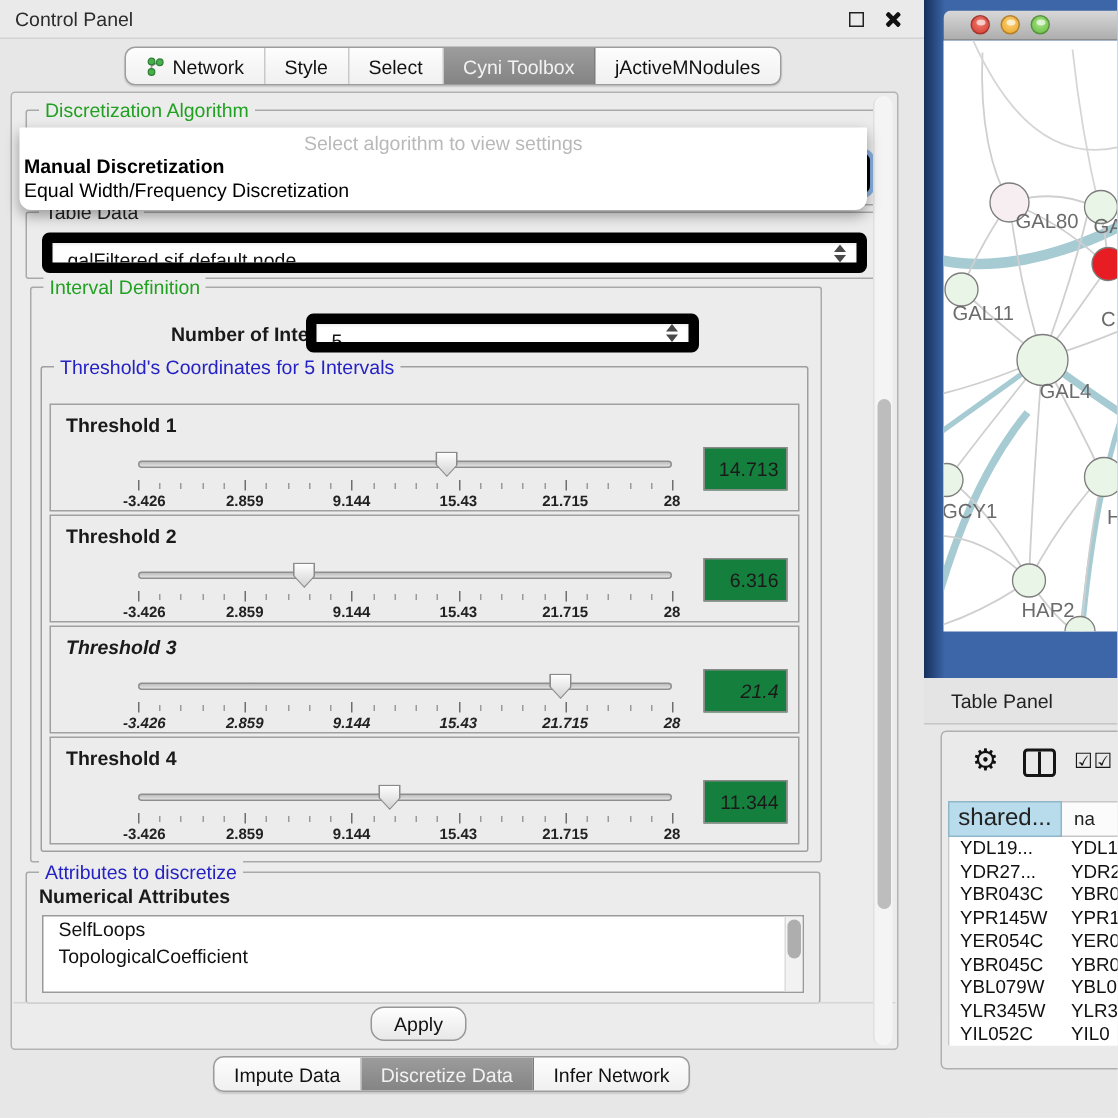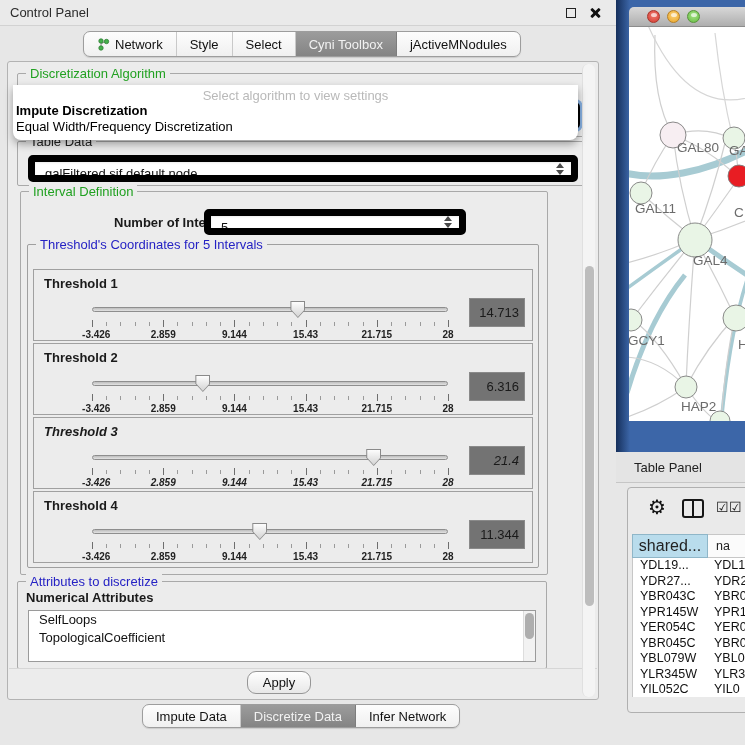--- a/index.html
+++ b/index.html
@@ -52,21 +52,21 @@
   .thr-slider { position:absolute; left:58px; top:30px; width:356px; height:40px; }
   .thr-slider .track { position:absolute; left:0; top:7px; width:100%; height:5px; border:1px solid #8e8e8e; border-radius:3px; background:linear-gradient(#bdbdbd,#e3e3e3); }
   .thumb { position:absolute; top:1px; width:15px; height:17px; clip-path:polygon(0 0,100% 0,100% 52%,50% 100%,0 52%); background:#8a8a8a; }
   .thumb-in { position:absolute; left:1px; top:1px; right:1px; bottom:1px; clip-path:polygon(0 0,100% 0,100% 52%,50% 100%,0 52%); background:linear-gradient(#fdfdfd,#d3d3d3); }
   .ticks { position:absolute; left:0; top:20px; width:100%; height:8px; }
   .ticks i { position:absolute; top:0; width:1px; background:#6e6e6e; }
   .ticks i.minor { height:4px; top:2px; background:#9a9a9a; }
   .ticks i.major { height:7px; }
   .scale { position:absolute; left:0; top:29px; width:100%; height:12px; font-size:10px; font-weight:bold; color:#222; }
   .scale span { position:absolute; transform:translateX(-50%); white-space:nowrap; }
-  .thr-value { position:absolute; right:7px; top:28px; width:56px; height:29px; background:#737373; border:1px solid #8a8a8a; line-height:27px; text-align:right; padding-right:5px; }
+  .thr-value { position:absolute; right:7px; top:28px; width:56px; height:29px; background:#15803d; border:1px solid #8a8a8a; line-height:27px; text-align:right; padding-right:5px; }
 
   
   #attr-list { position:absolute; left:10px; top:28px; width:508px; height:52px; background:#fff; border:1px solid #9a9a9a; overflow:hidden; }
   #attr-list .item { padding-left:10px; line-height:18px; color:#111; }
   .list-scrollbar { position:absolute; right:0; top:0; width:12px; height:100%; background:#f2f2f2; border-left:1px solid #ddd; }
   .list-scrollbar .lthumb { position:absolute; left:1px; top:2px; width:9px; height:26px; background:#aeaeae; border-radius:5px; }
 
   
   #footer-strip { position:absolute; left:1px; right:1px; top:606px; height:32px; border-top:1px solid #d6d6d6; }
   #apply-btn { position:absolute; left:239px; top:609px; width:64px; height:23px; background:linear-gradient(#fefefe,#e8e8e8); border:1px solid #969696; border-radius:9px; text-align:center; line-height:21px; color:#111; }
@@ -149,21 +149,21 @@
     <div class="group" style="left:9px; top:11px; width:572px; height:64px;">
       <span class="legend green">Discretization Algorithm</span>
       <div class="combo focus-ring" style="left:10px; top:28px; width:552px; height:27px;">
         <span class="spin"></span>
       </div>
     </div>
 
     <div id="algo-popup">
       <div class="hint">Select algorithm to view settings</div>
       <div id="algo-options">
-          <div class="opt sel">Impute Discretization</div>
+          <div class="opt sel">Manual Discretization</div>
           <div class="opt">Equal Width/Frequency Discretization</div>
         </div>
     </div>
 
     <div class="group" style="left:9px; top:79px; width:572px; height:45px;">
       <span class="legend dark">Table Data</span>
       <div class="combo" style="left:10px; top:13px; width:550px; height:27px;">
         <span>galFiltered.sif default node</span>
         <span class="spin"></span>
       </div>

